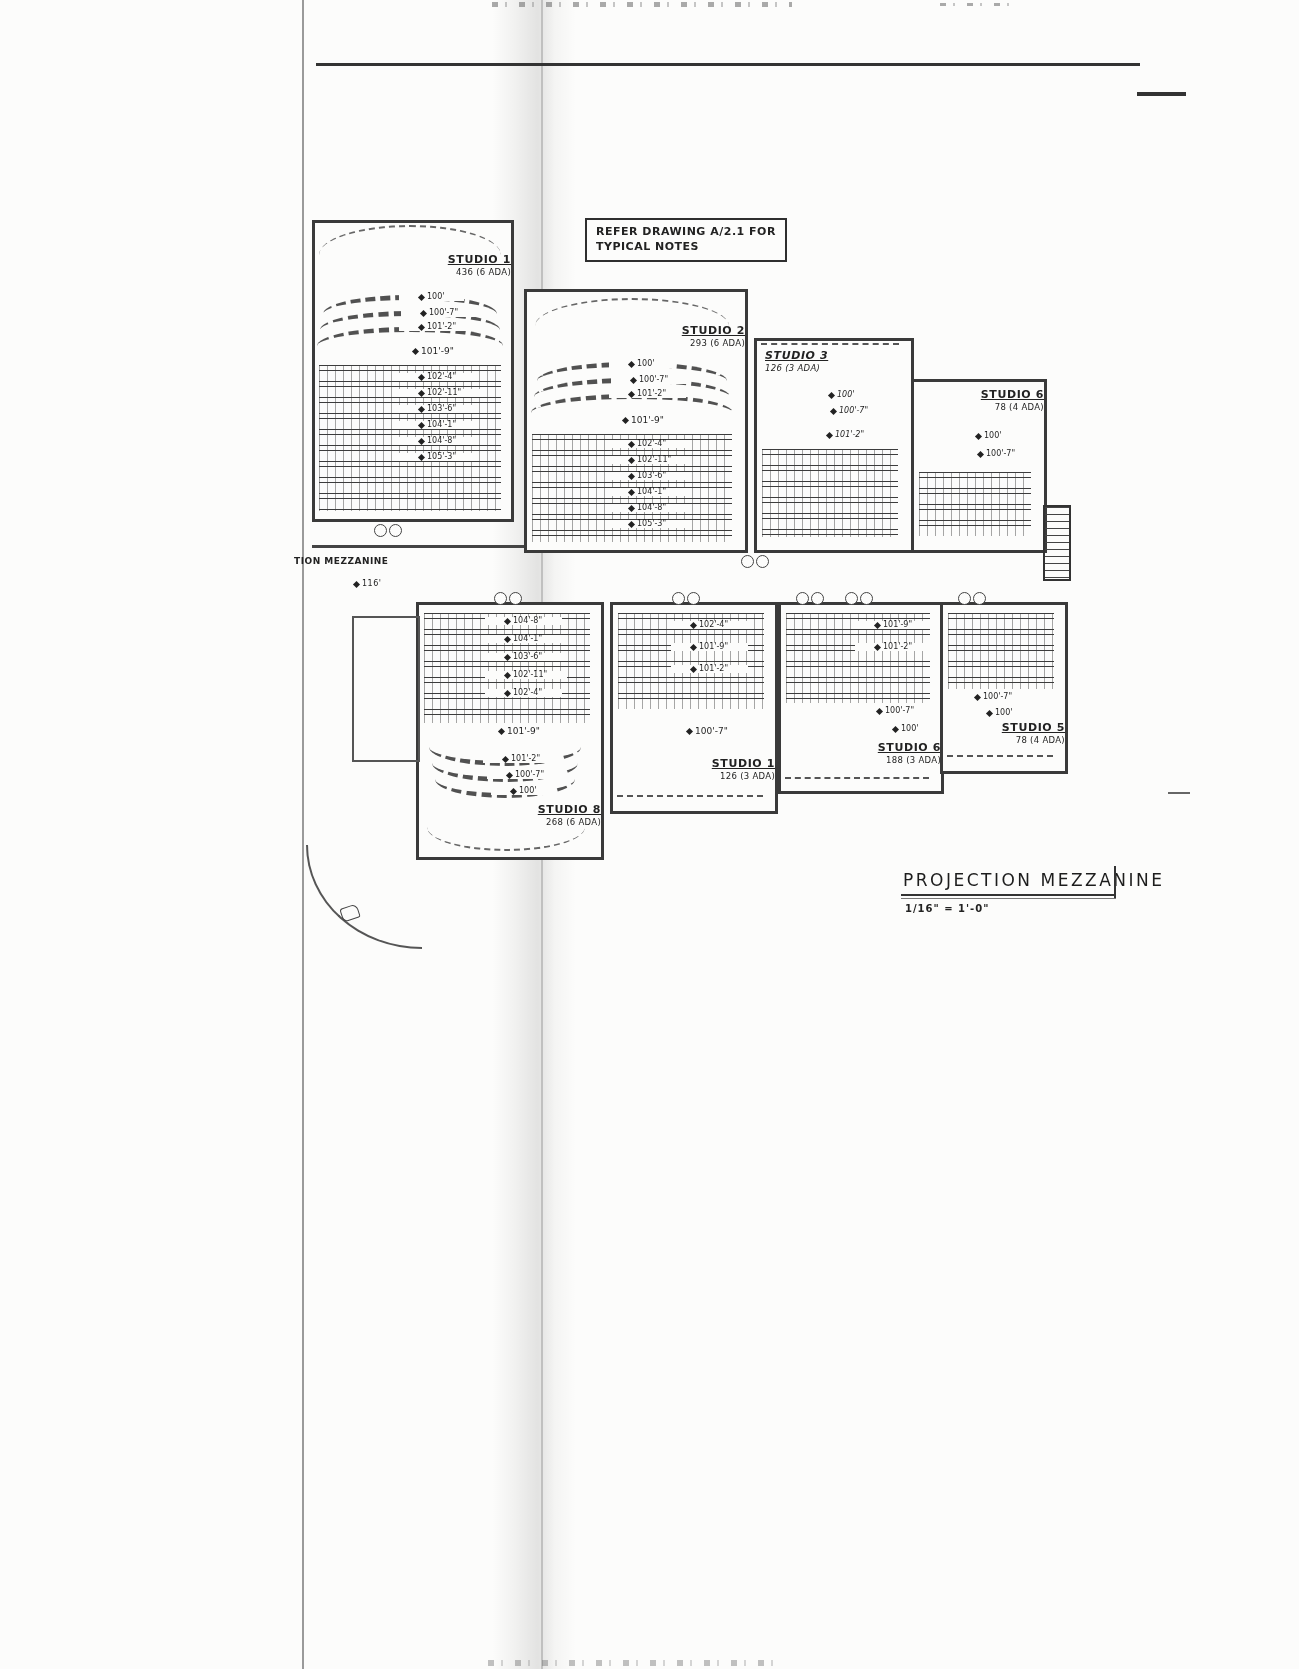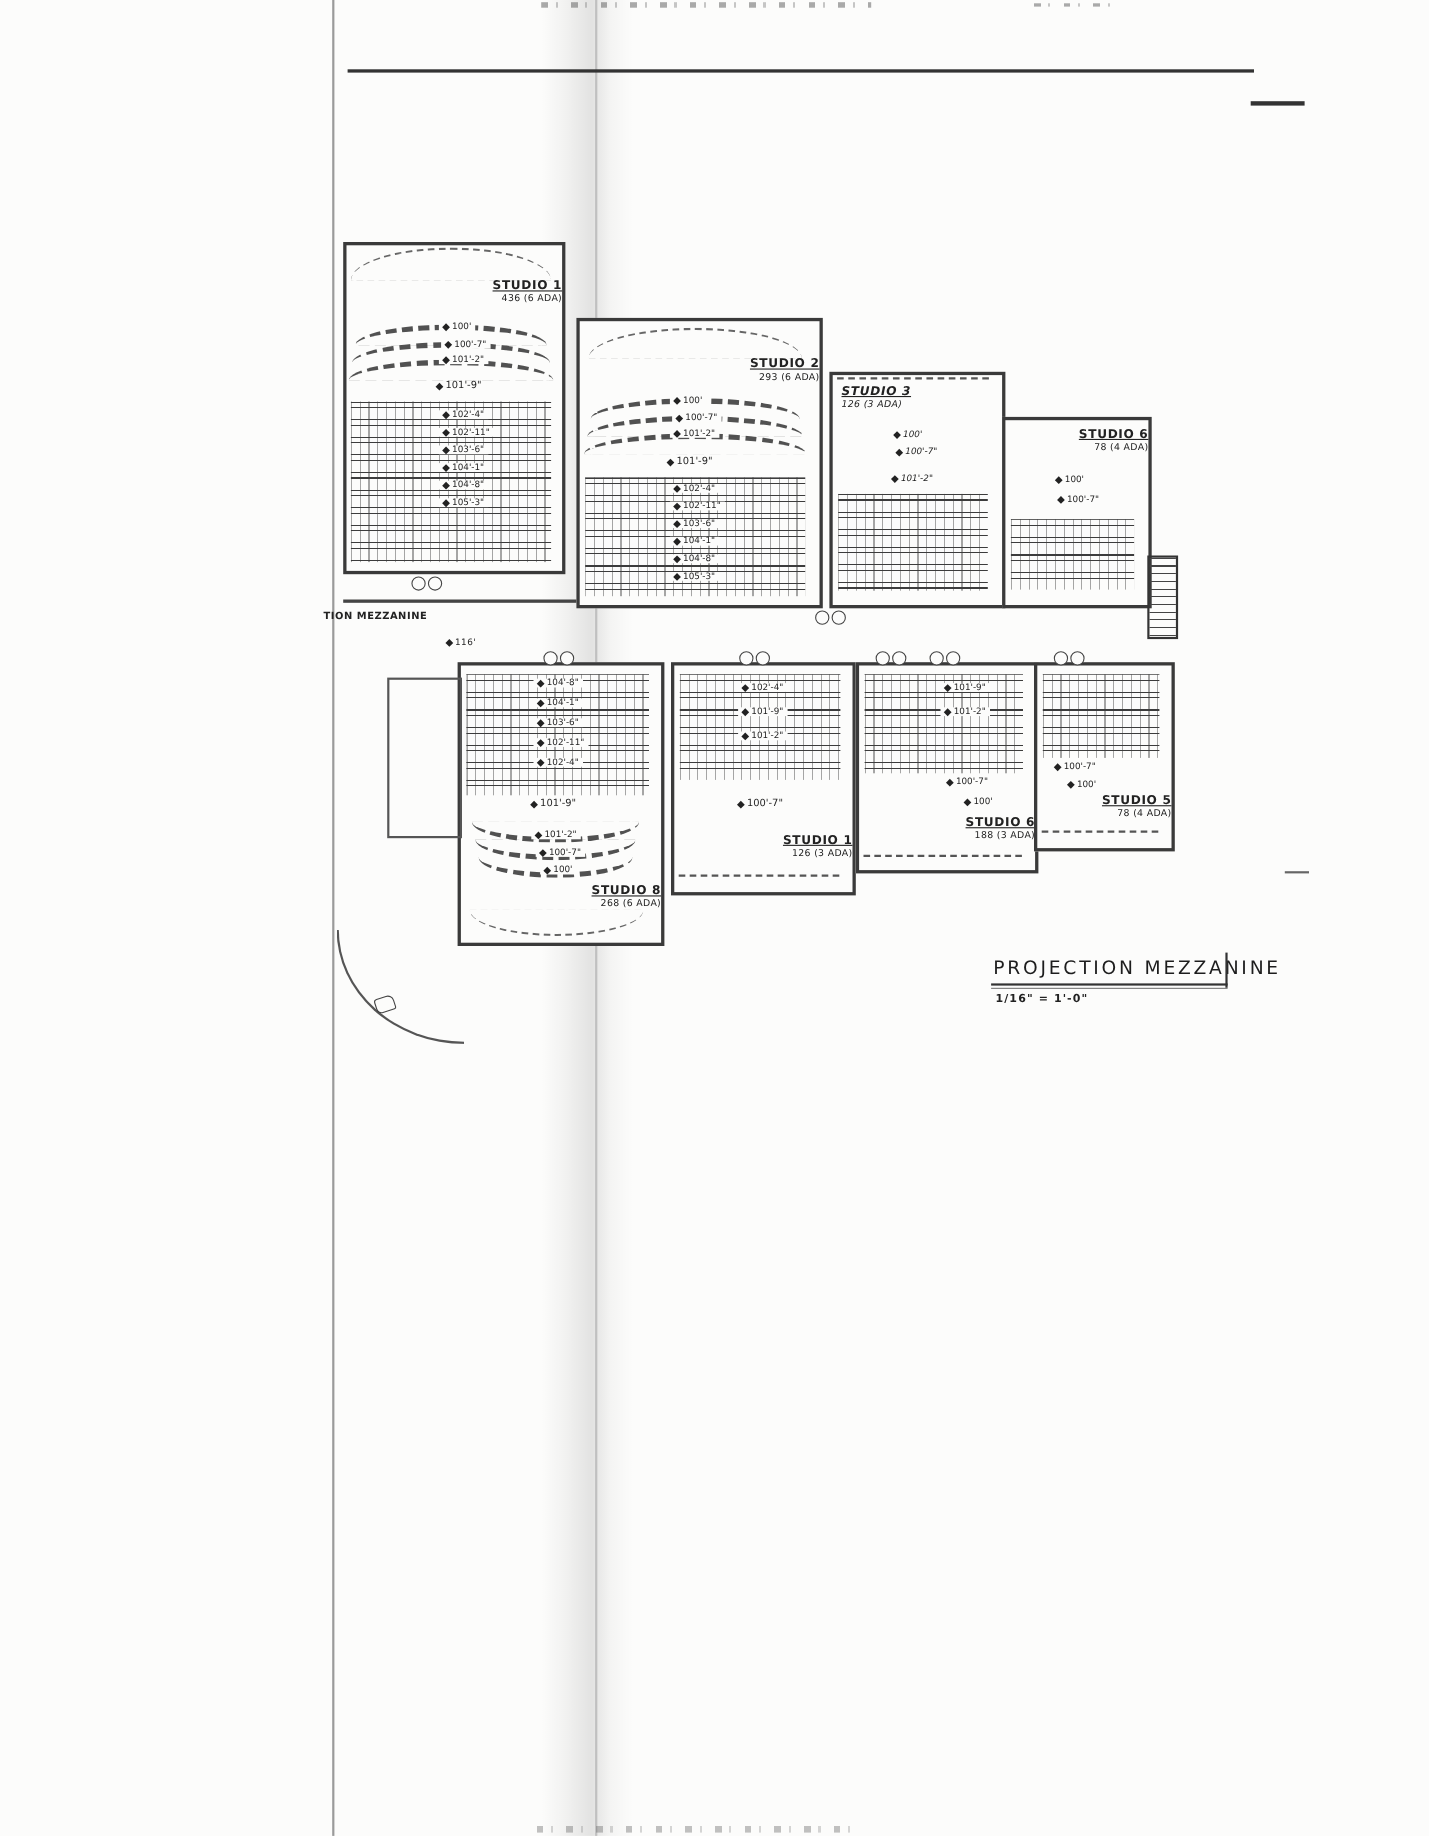--- a/index.html
+++ b/index.html
@@ -53,21 +53,21 @@
   .arc-flip.screen{border-bottom:2px dashed #666;}
   
   .studio-label{position:absolute;text-align:right;line-height:1.25;}
   .st-name{font-size:11px;font-weight:bold;letter-spacing:.6px;text-decoration:underline;}
   .st-seats{font-size:8.5px;letter-spacing:.3px;}
   .studio-label.left{text-align:left;}
   
   .elev{
     position:absolute;display:flex;align-items:center;
     font-size:8px;line-height:1;white-space:nowrap;color:#1f1f1f;
-    background:var(--paper);padding:0 4px;z-index:3;
+    background:var(--paper);padding:0 20px;z-index:3;
   }
   .elev b{font-weight:normal;}
   .dm{display:inline-block;width:5px;height:5px;background:#222;transform:rotate(45deg);margin-right:3px;flex:none;}
   .elev.big{font-size:9px;}
   
   .colm{position:absolute;display:flex;gap:2px;z-index:4;}
   .colm i{display:block;width:11px;height:11px;border:1.5px solid #444;border-radius:50%;background:var(--paper);}
   
   .note{
     position:absolute;border:2px solid #2f2f2f;background:var(--paper);
@@ -106,20 +106,24 @@
   <div class="noise" style="left:492px;top:2px;width:300px;height:5px;"></div>
   <div class="noise" style="left:940px;top:3px;width:70px;height:3px;"></div>
   <div class="noise" style="left:488px;top:1660px;width:285px;height:6px;opacity:.4;"></div>
 
   <div class="line gray" style="left:302px;top:0;width:2px;height:1669px;"></div>
   <div class="line" style="left:316px;top:63px;width:824px;height:3px;"></div>
   <div class="line" style="left:1137px;top:92px;width:49px;height:4px;"></div>
   <div class="line" style="left:1168px;top:792px;width:22px;height:2px;background:#666;"></div>
   <div class="line" style="left:312px;top:545px;width:214px;height:3px;background:#444;"></div>
 
+  <div class="note" style="left:585px;top:218px;width:180px;">
+    <div>REFER DRAWING A/2.1 FOR</div>
+    <div>TYPICAL NOTES</div>
+  </div>
 
   <div class="studio" style="left:312px;top:220px;width:196px;height:296px;">
     <div class="arc screen" style="left:4px;top:2px;width:182px;height:28px;"></div>
     <div class="studio-label" style="left:0;width:100%;top:30px;">
       <div class="st-name">STUDIO 1</div>
       <div class="st-seats">436 (6 ADA)</div>
     </div>
     <div class="arc" style="left:8px;top:72px;width:174px;height:14px;"></div>
     <div class="arc" style="left:5px;top:88px;width:180px;height:14px;"></div>
     <div class="arc" style="left:2px;top:104px;width:186px;height:14px;"></div>
@@ -256,21 +260,21 @@
     <div class="elev" style="left:44px;top:68px;">
         <i class="dm"></i>
         <b>100'-7"</b>
       </div>
   </div>
 
   <div class="stairs" style="left:1043px;top:505px;width:24px;height:72px;"></div>
 
   <div class="mezz" style="left:294px;top:556px;width:120px;">
     <div>TION MEZZANINE</div>
-    <div class="elev" style="left:23px;top:14px;position:relative;background:transparent;justify-content:flex-end;">
+    <div class="elev" style="left:40px;top:14px;position:relative;background:transparent;">
         <i class="dm"></i>
         <b>116'</b>
       </div>
   </div>
 
   <div class="colm" style="left:494px;top:592px;">
       <i></i>
       <i></i>
     </div>
   <div class="colm" style="left:672px;top:592px;">

